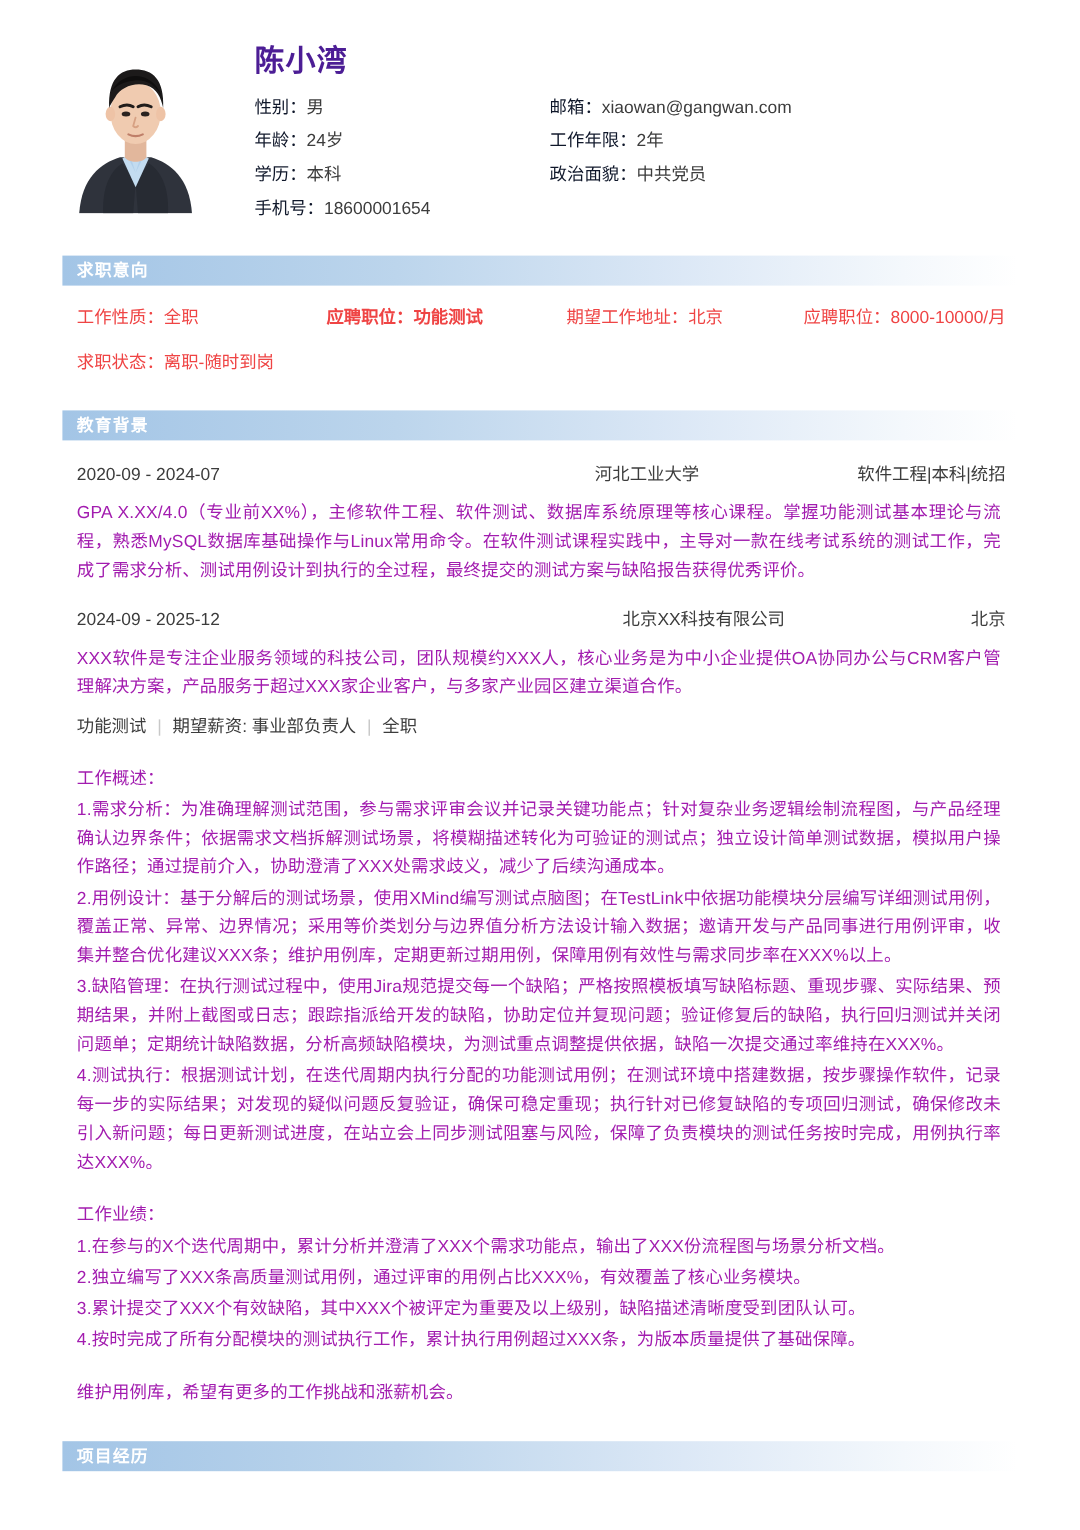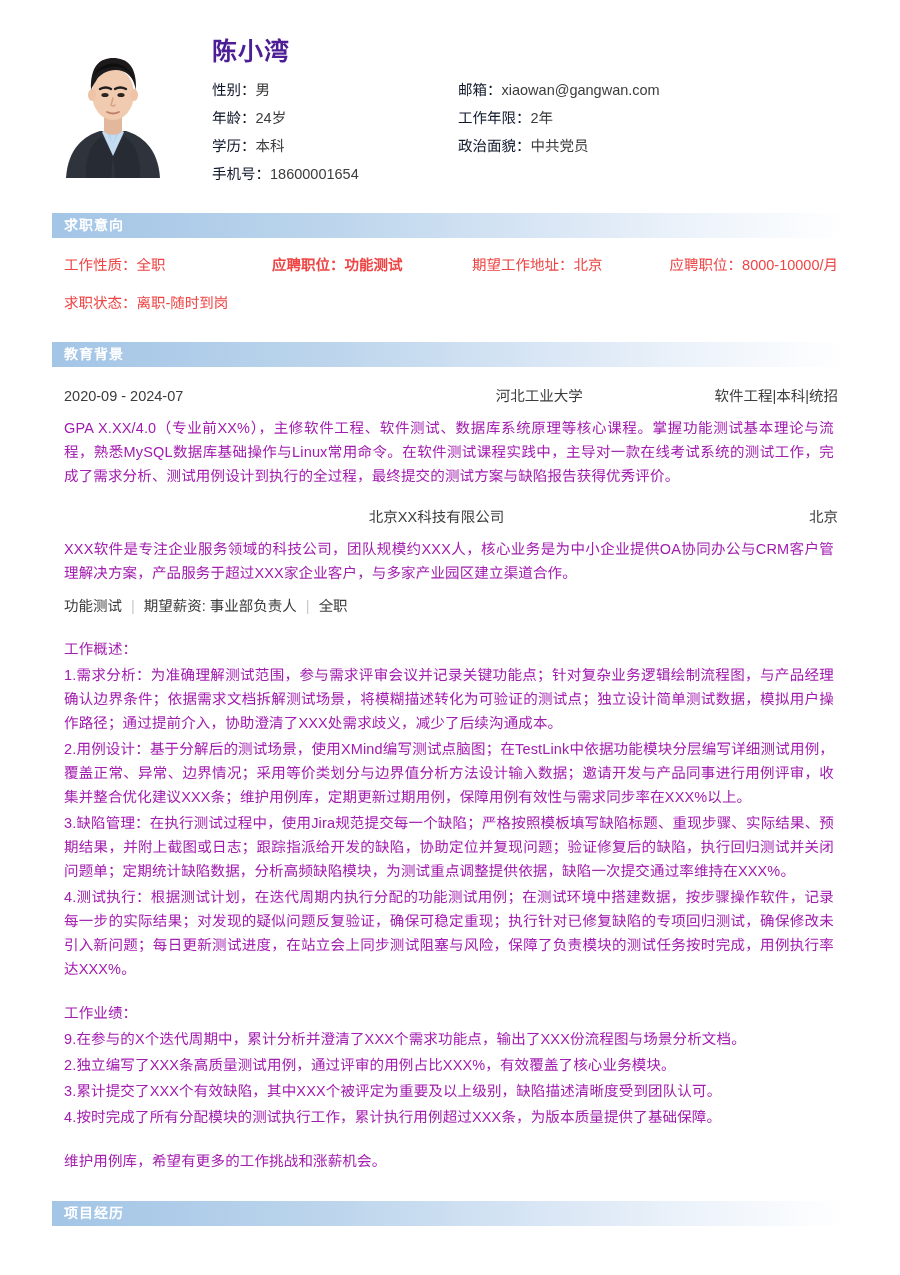--- a/index.html
+++ b/index.html
@@ -230,20 +230,21 @@
         <span>软件工程</span><span class="sep">|</span><span>本科</span><span class="sep">|</span><span>统招</span>
       </div>
     </div>
 
     <div class="para">GPA X.XX/4.0（专业前XX%），主修软件工程、软件测试、数据库系统原理等核心课程。掌握功能测试基本理论与流程，熟悉MySQL数据库基础操作与Linux常用命令。在软件测试课程实践中，主导对一款在线考试系统的测试工作，完成了需求分析、测试用例设计到执行的全过程，最终提交的测试方案与缺陷报告获得优秀评价。</div>
   </div>
 
   <div class="section">
 
     <div class="entry-head">
+      <div class="entry-date">2024-09 - 2025-12</div>
       <div class="entry-mid">北京XX科技有限公司</div>
       <div class="entry-right">北京</div>
     </div>
 
     <div class="para">XXX软件是专注企业服务领域的科技公司，团队规模约XXX人，核心业务是为中小企业提供OA协同办公与CRM客户管理解决方案，产品服务于超过XXX家企业客户，与多家产业园区建立渠道合作。</div>
 
     <div class="tagline">
       <span>功能测试</span><span class="sep">|</span><span>期望薪资: 事业部负责人</span><span class="sep">|</span><span>全职</span>
     </div>
 
@@ -251,21 +252,21 @@
 
     <div class="para tight">工作概述：</div>
     <div class="para tight">1.需求分析：为准确理解测试范围，参与需求评审会议并记录关键功能点；针对复杂业务逻辑绘制流程图，与产品经理确认边界条件；依据需求文档拆解测试场景，将模糊描述转化为可验证的测试点；独立设计简单测试数据，模拟用户操作路径；通过提前介入，协助澄清了XXX处需求歧义，减少了后续沟通成本。</div>
     <div class="para tight">2.用例设计：基于分解后的测试场景，使用XMind编写测试点脑图；在TestLink中依据功能模块分层编写详细测试用例，覆盖正常、异常、边界情况；采用等价类划分与边界值分析方法设计输入数据；邀请开发与产品同事进行用例评审，收集并整合优化建议XXX条；维护用例库，定期更新过期用例，保障用例有效性与需求同步率在XXX%以上。</div>
     <div class="para tight">3.缺陷管理：在执行测试过程中，使用Jira规范提交每一个缺陷；严格按照模板填写缺陷标题、重现步骤、实际结果、预期结果，并附上截图或日志；跟踪指派给开发的缺陷，协助定位并复现问题；验证修复后的缺陷，执行回归测试并关闭问题单；定期统计缺陷数据，分析高频缺陷模块，为测试重点调整提供依据，缺陷一次提交通过率维持在XXX%。</div>
     <div class="para tight">4.测试执行：根据测试计划，在迭代周期内执行分配的功能测试用例；在测试环境中搭建数据，按步骤操作软件，记录每一步的实际结果；对发现的疑似问题反复验证，确保可稳定重现；执行针对已修复缺陷的专项回归测试，确保修改未引入新问题；每日更新测试进度，在站立会上同步测试阻塞与风险，保障了负责模块的测试任务按时完成，用例执行率达XXX%。</div>
 
     <div class="spacer-line"></div>
 
     <div class="para tight">工作业绩：</div>
-    <div class="para tight">9.在参与的X个迭代周期中，累计分析并澄清了XXX个需求功能点，输出了XXX份流程图与场景分析文档。</div>
+    <div class="para tight">1.在参与的X个迭代周期中，累计分析并澄清了XXX个需求功能点，输出了XXX份流程图与场景分析文档。</div>
     <div class="para tight">2.独立编写了XXX条高质量测试用例，通过评审的用例占比XXX%，有效覆盖了核心业务模块。</div>
     <div class="para tight">3.累计提交了XXX个有效缺陷，其中XXX个被评定为重要及以上级别，缺陷描述清晰度受到团队认可。</div>
     <div class="para tight">4.按时完成了所有分配模块的测试执行工作，累计执行用例超过XXX条，为版本质量提供了基础保障。</div>
 
     <div class="para gap">维护用例库，希望有更多的工作挑战和涨薪机会。</div>
   </div>
 
   <div class="section">
     <div class="section-bar">
       <div class="section-bar-title">项目经历</div>

